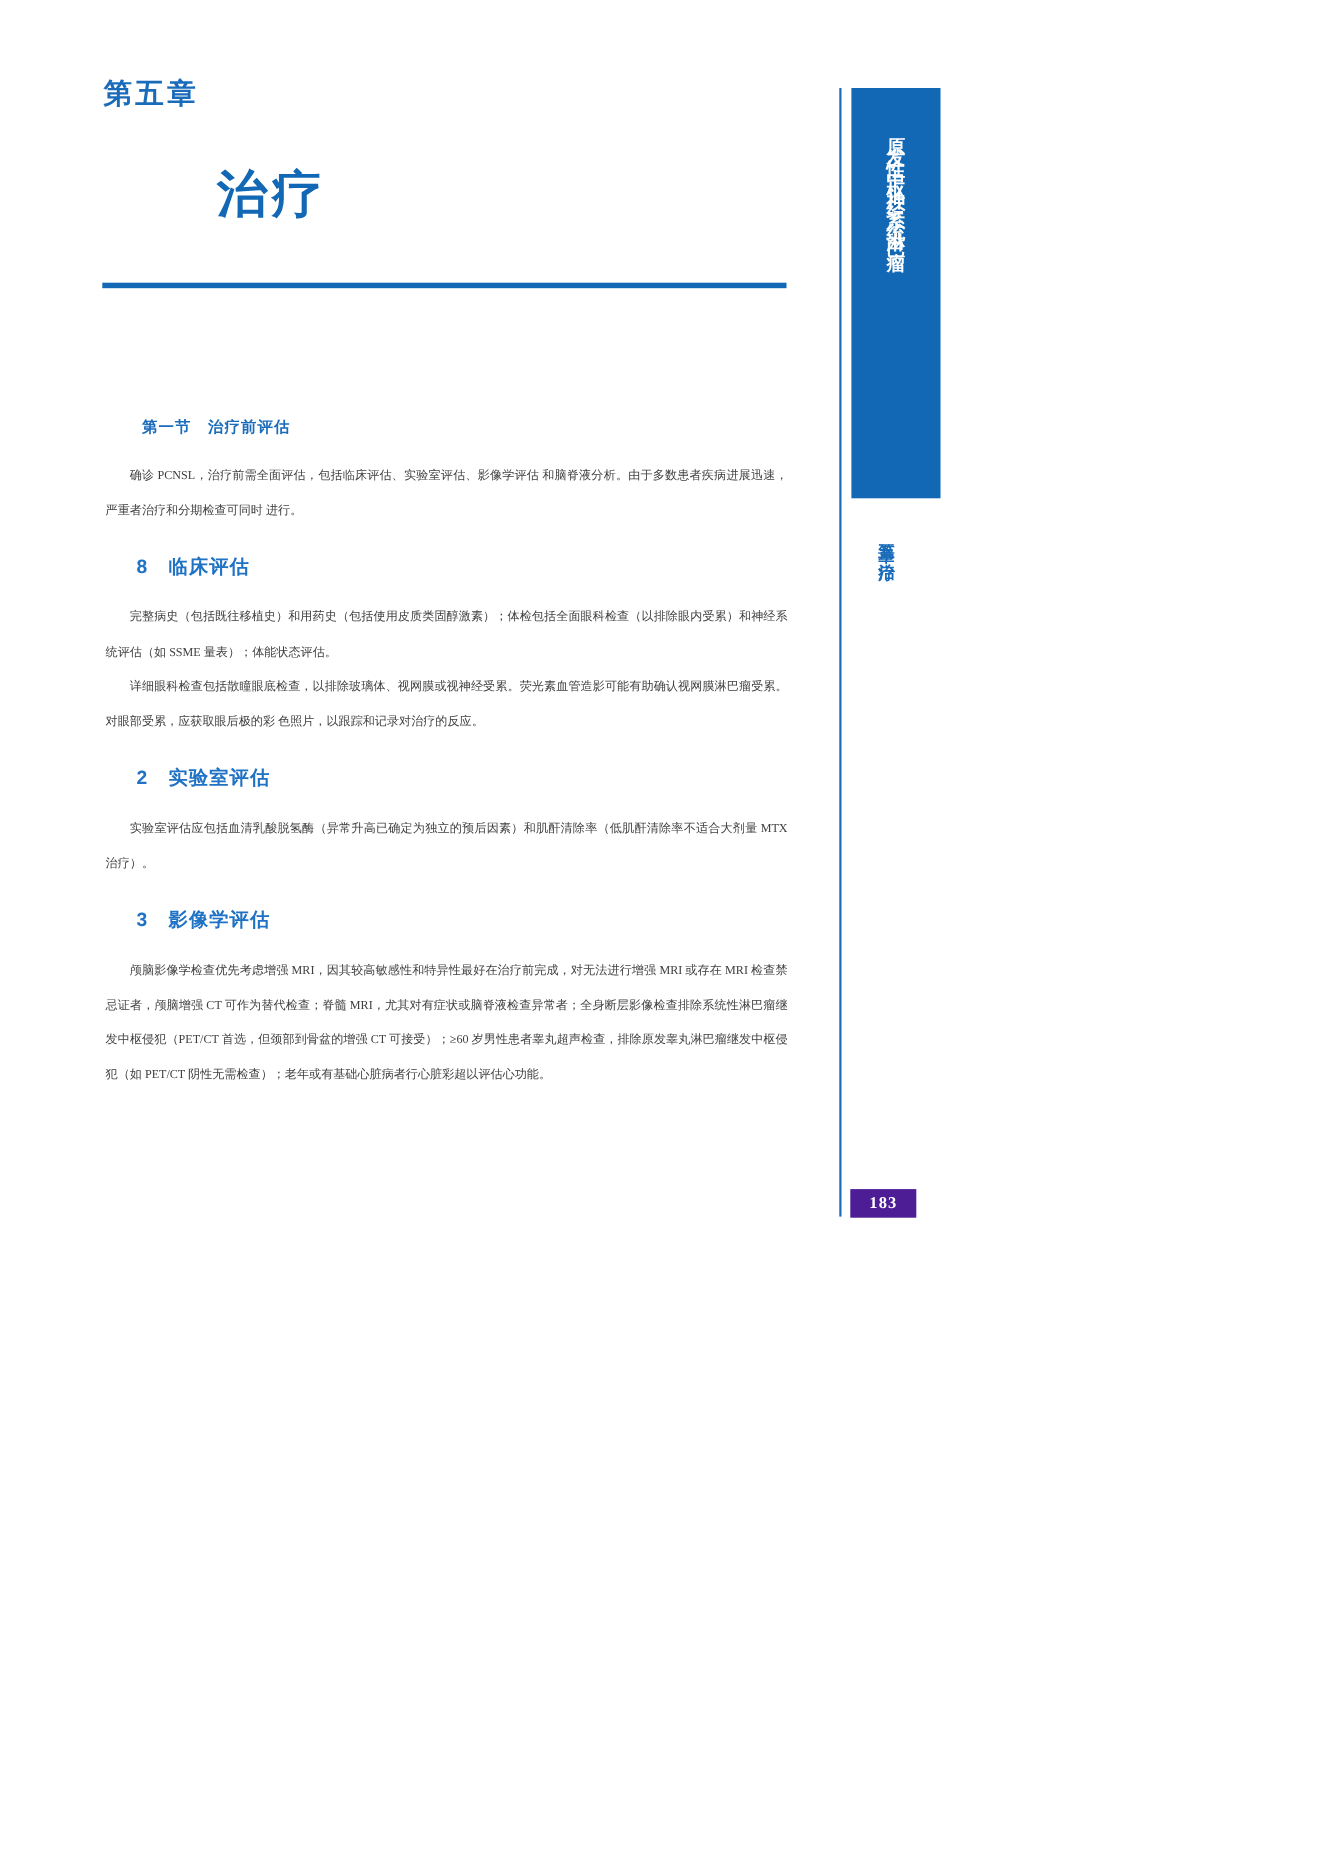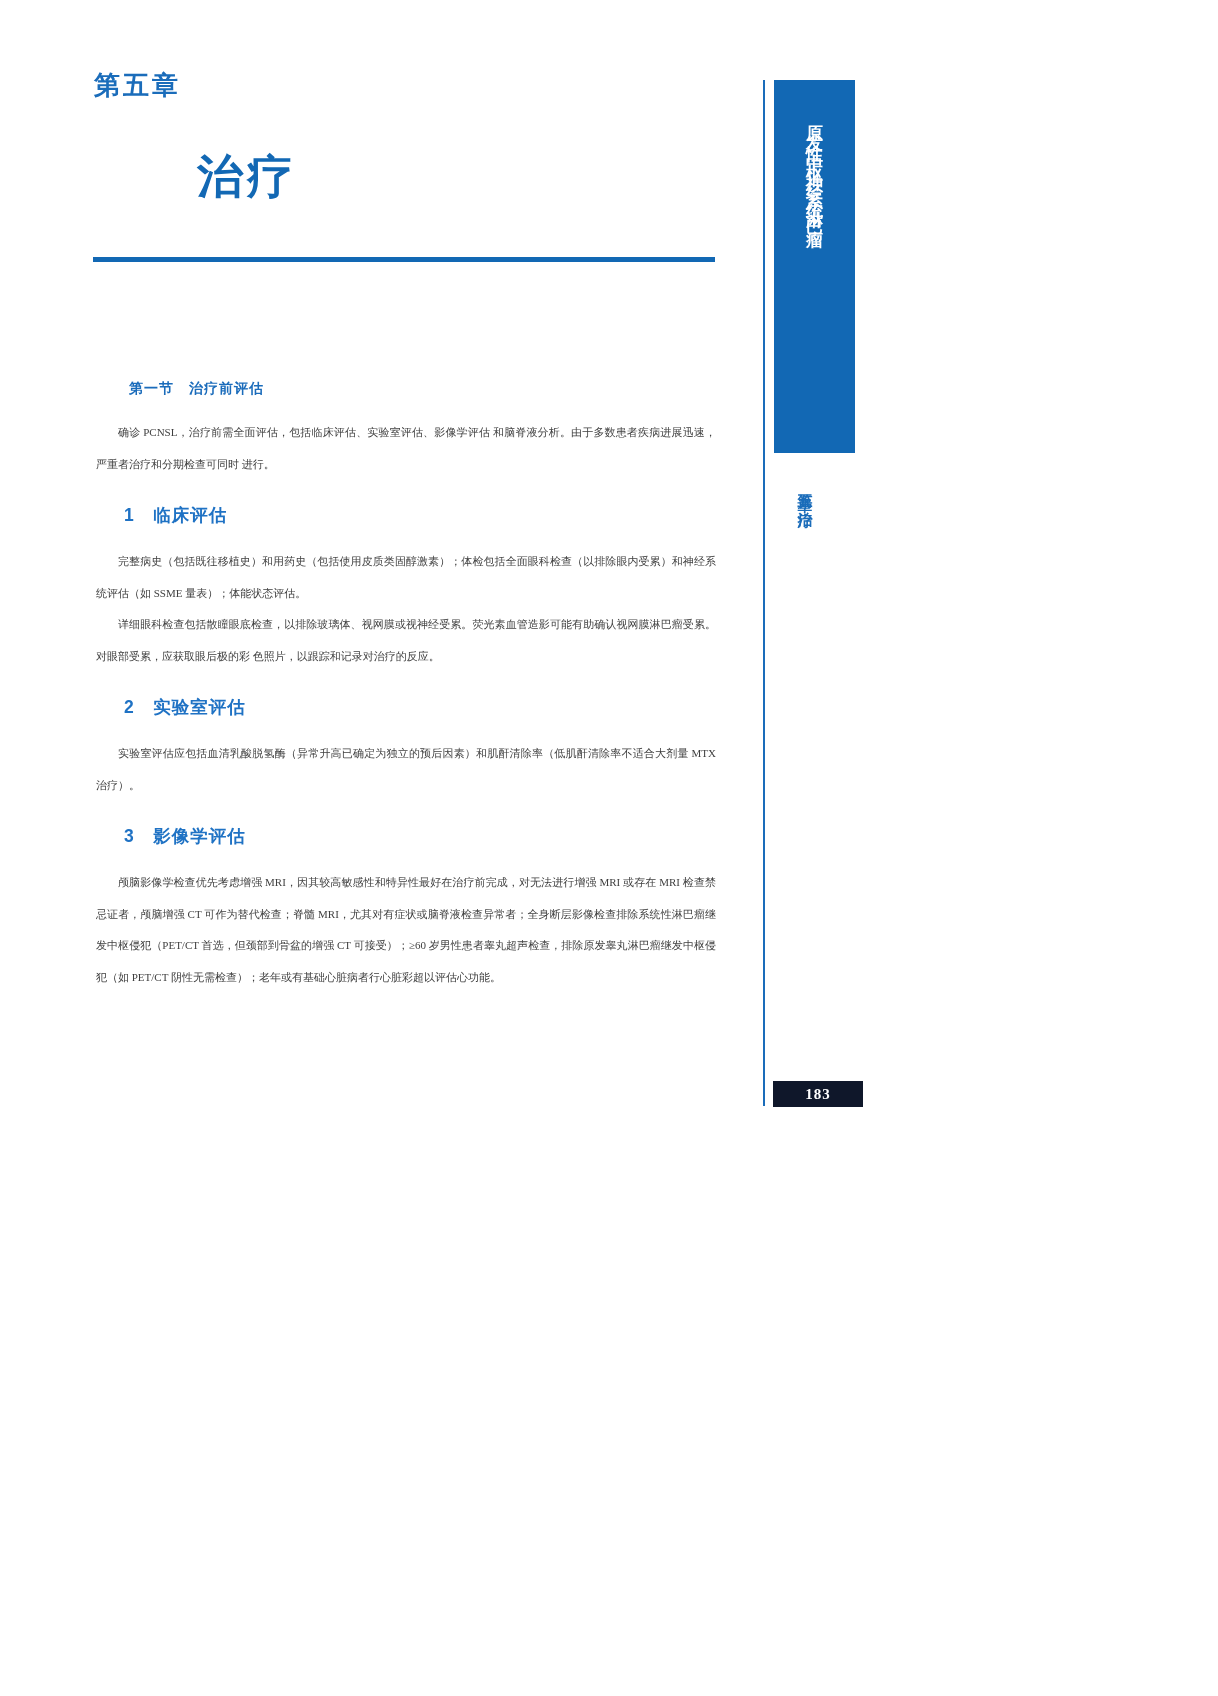--- a/index.html
+++ b/index.html
@@ -59,38 +59,38 @@
   }
   .side-marker{
     left:795px;top:482px;display:flex;flex-direction:column;gap:15px;align-items:center;
   }
   .side-marker span{
     writing-mode:vertical-rl;text-orientation:upright;
     font-family:"Liberation Serif","DejaVu Serif",serif;
     font-weight:bold;font-size:15px;letter-spacing:1px;color:#1a6cba;
   }
   .page-badge{
-    left:773px;top:1081px;width:90px;height:26px;background:#0f172a;
+    left:773px;top:1081px;width:60px;height:26px;background:#4c1d95;
     display:flex;align-items:center;justify-content:center;
     font-family:"Liberation Serif","DejaVu Serif",serif;
     font-weight:bold;font-size:15px;color:#ffffff;letter-spacing:1px;
   }
 </style>
 </head>
 <body>
 
 <div class="abs chapter-label">第五章</div>
 <div class="abs chapter-title">治疗</div>
 <div class="abs title-rule"></div>
 
 <div class="abs main-col">
   <h2 class="section-heading">第一节　治疗前评估</h2>
   <p class="body-para">确诊 PCNSL，治疗前需全面评估，包括临床评估、实验室评估、影像学评估 和脑脊液分析。由于多数患者疾病进展迅速，严重者治疗和分期检查可同时 进行。</p>
 
-  <h3 class="sub-heading">1　临床评估</h3>
+  <h3 class="sub-heading">8　临床评估</h3>
   <p class="body-para">完整病史（包括既往移植史）和用药史（包括使用皮质类固醇激素）；体检包括全面眼科检查（以排除眼内受累）和神经系统评估（如 SSME 量表）；体能状态评估。</p>
   <p class="body-para">详细眼科检查包括散瞳眼底检查，以排除玻璃体、视网膜或视神经受累。荧光素血管造影可能有助确认视网膜淋巴瘤受累。对眼部受累，应获取眼后极的彩 色照片，以跟踪和记录对治疗的反应。</p>
 
   <h3 class="sub-heading">2　实验室评估</h3>
   <p class="body-para">实验室评估应包括血清乳酸脱氢酶（异常升高已确定为独立的预后因素）和肌酐清除率（低肌酐清除率不适合大剂量 MTX 治疗）。</p>
 
   <h3 class="sub-heading">3　影像学评估</h3>
   <p class="body-para">颅脑影像学检查优先考虑增强 MRI，因其较高敏感性和特异性最好在治疗前完成，对无法进行增强 MRI 或存在 MRI 检查禁忌证者，颅脑增强 CT 可作为替代检查；脊髓 MRI，尤其对有症状或脑脊液检查异常者；全身断层影像检查排除系统性淋巴瘤继发中枢侵犯（PET/CT 首选，但颈部到骨盆的增强 CT 可接受）；≥60 岁男性患者睾丸超声检查，排除原发睾丸淋巴瘤继发中枢侵犯（如 PET/CT 阴性无需检查）；老年或有基础心脏病者行心脏彩超以评估心功能。</p>
 </div>
 

